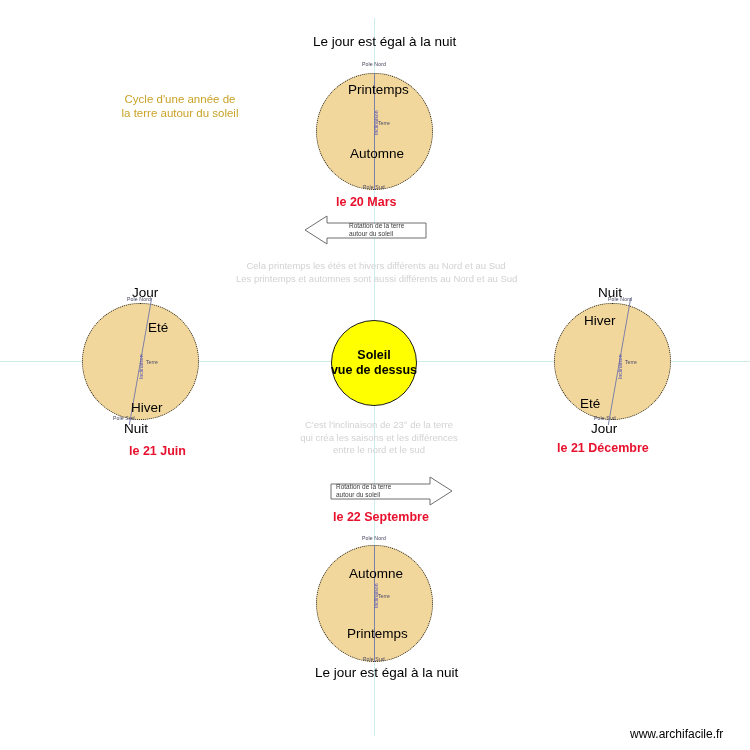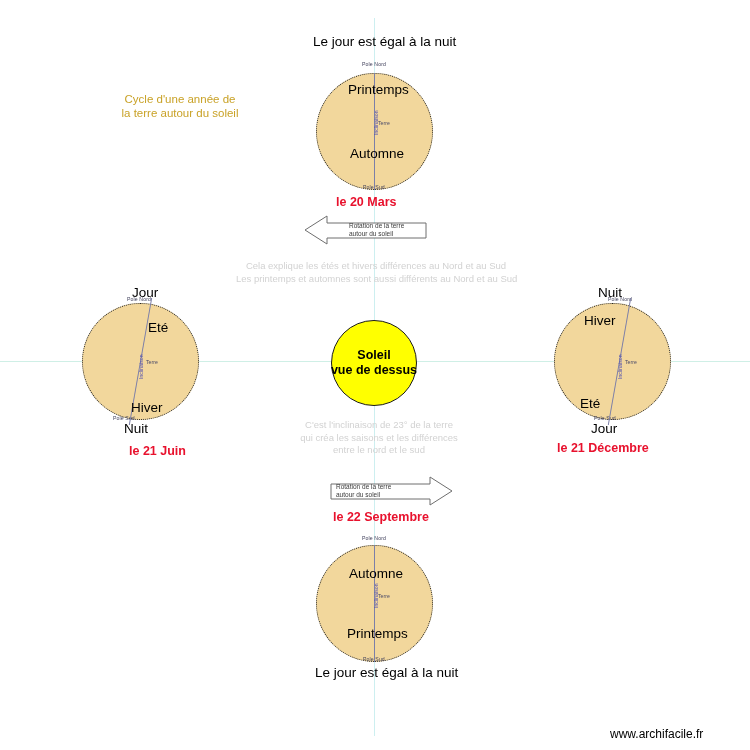--- a/index.html
+++ b/index.html
@@ -122,20 +122,21 @@
     font-weight: bold;
     color: #000000;
     line-height: 15px;
     white-space: nowrap;
   }
   .watermark {
     position: absolute;
     font-size: 12px;
     color: #000000;
     white-space: nowrap;
+    margin-left: 20px;
   }
 
   
   .arrow-wrap { position: absolute; }
   .arrow-text {
     position: absolute;
     font-size: 6.5px;
     line-height: 8px;
     color: #3a3a3a;
     white-space: nowrap;
@@ -176,21 +177,21 @@
     <svg width="122" height="32" viewBox="0 0 122 32">
       <polygon points="0,16 22,2 22,9 121,9 121,24 22,24 22,30" fill="#ffffff" stroke="#6e6e6e" stroke-width="1"></polygon>
     </svg>
     <div class="arrow-text" style="left:44px; top:8px;">
       <div>Rotation de la terre</div>
       <div>autour du soleil</div>
     </div>
   </div>
 
   <div class="note-grey" style="left:236px; top:260px; width:280px;">
-    <div>Cela explique les étés et hivers différences au Nord et au Sud</div>
+    <div>Cela printemps les étés et hivers différents au Nord et au Sud</div>
     <div>Les printemps et automnes sont aussi différents au Nord et au Sud</div>
   </div>
 
   <div class="lbl daynight" style="left:132px; top:285px;">Jour</div>
 
   <div class="earth" style="left:82px; top:303px; width:117px; height:117px;"></div>
 
   <div class="lbl pole" style="left:127px; top:296px;">Pole Nord</div>
   <div class="lbl pole" style="left:113px; top:415px;">Pole Sud</div>
 

